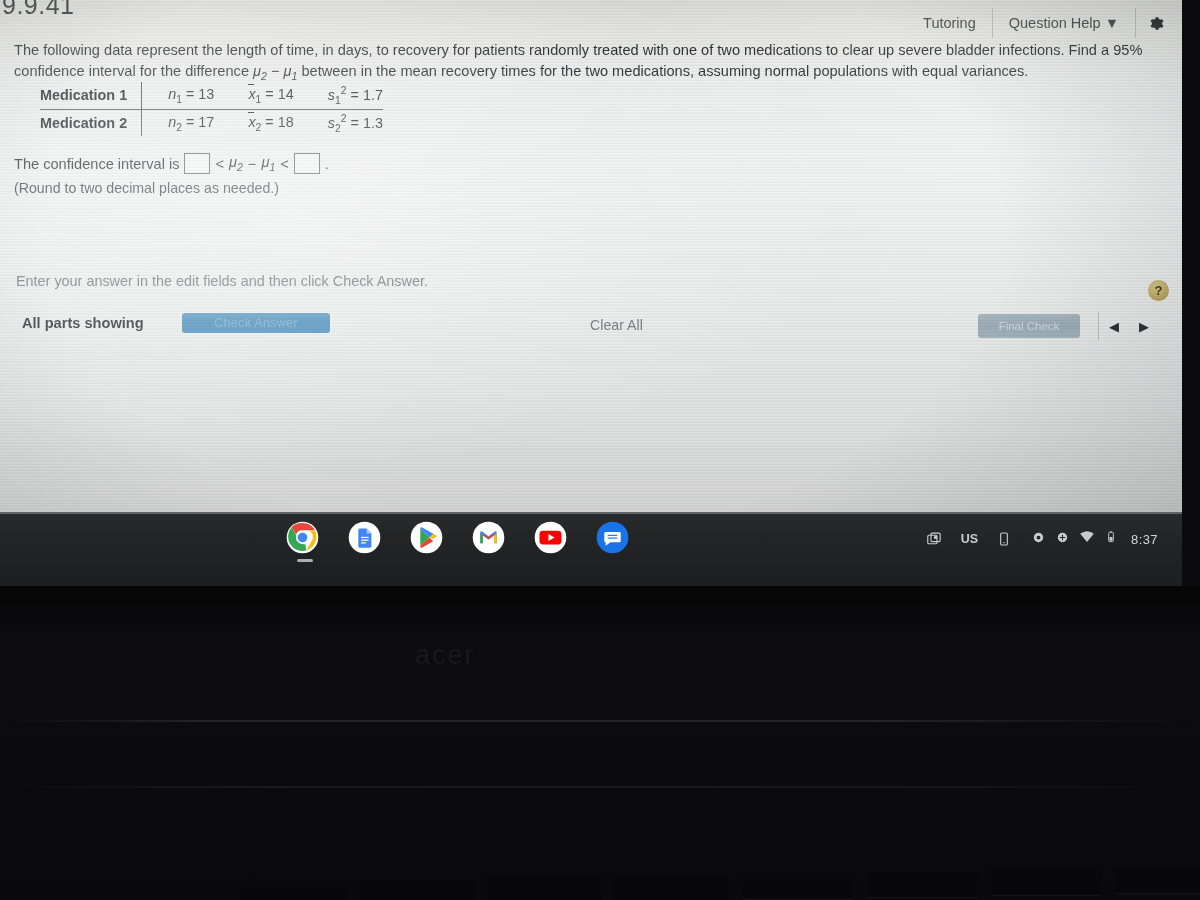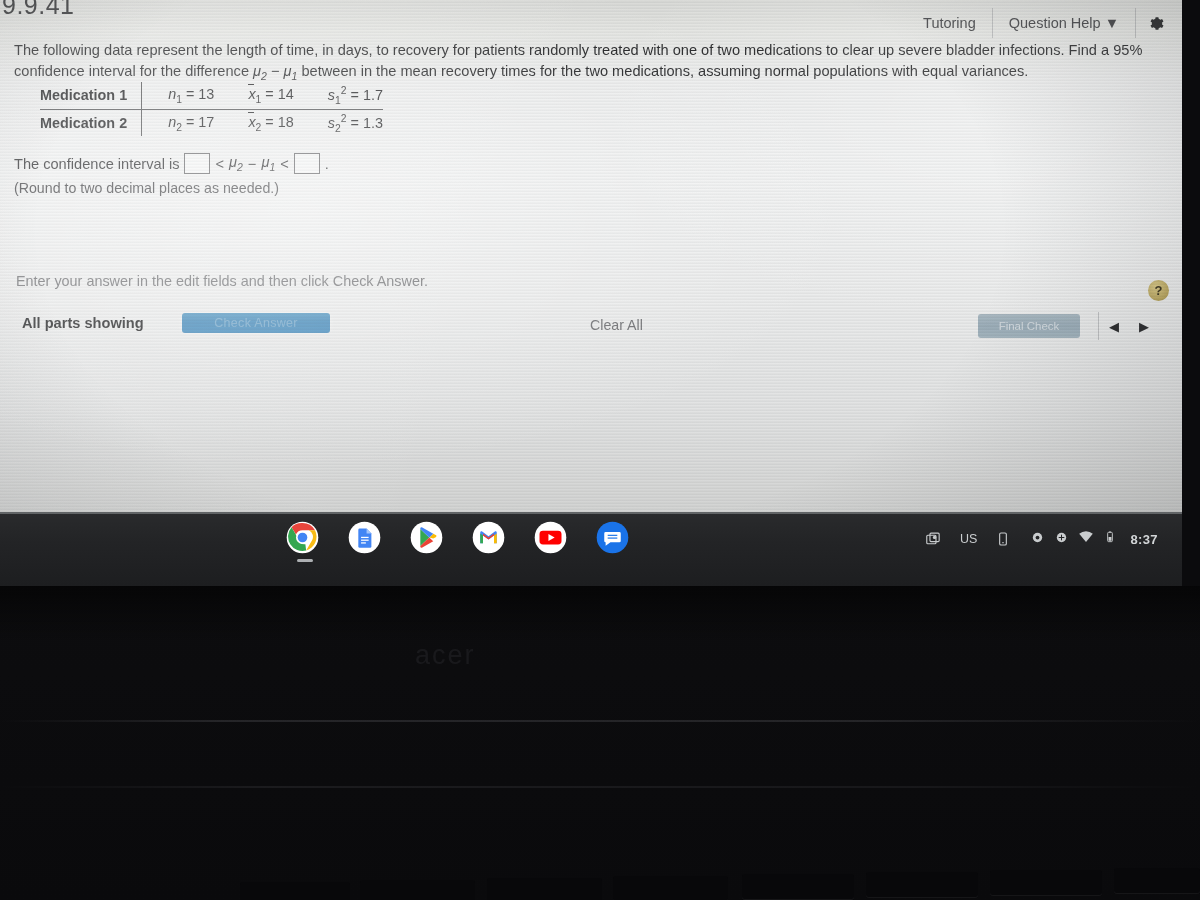--- a/index.html
+++ b/index.html
@@ -117,22 +117,22 @@
   
   #shelf{position:absolute;left:0px;top:512px;width:1182px;height:74px;
     background:linear-gradient(180deg,#2a2b2d 0%,#232426 40%,#1d1e20 100%);}
   #shelf-top-edge{position:absolute;left:0;top:0;width:1182px;height:2px;background:rgba(200,205,210,.35);}
   #shelf-icons{position:absolute;left:286px;top:9px;display:flex;gap:29px;align-items:center;}
   .shelf-icon{width:33px;height:33px;border-radius:50%;display:flex;align-items:center;justify-content:center;
     overflow:hidden;position:relative;}
   #chrome-active-dot{position:absolute;left:297px;top:47px;width:16px;height:3px;border-radius:2px;background:#cfd3d6;opacity:.8;}
   #tray{position:absolute;right:10px;top:10px;display:flex;align-items:center;gap:0px;height:34px;}
   .tray-item{display:flex;align-items:center;justify-content:center;height:30px;padding:0 9px;
-    color:#c9ccce;font-size:12.5px;}
-  .tray-pill{display:flex;align-items:center;gap:9px;padding:0 10px;height:30px;font-weight:bold;}
+    color:#c9ccce;font-size:12.5px;font-weight:bold;}
+  .tray-pill{display:flex;align-items:center;gap:9px;padding:0 10px;height:30px;}
   #clock{color:#d2d5d7;font-size:13px;letter-spacing:.4px;padding-left:4px;padding-right:4px;}
 
   
   #screen-edge-r{position:absolute;left:1182px;top:0;width:18px;height:586px;background:#0b0b0d;}
 </style>
 </head>
 <body>
 
 <div id="laptop-body">
   <div id="hinge-shadow"></div>

